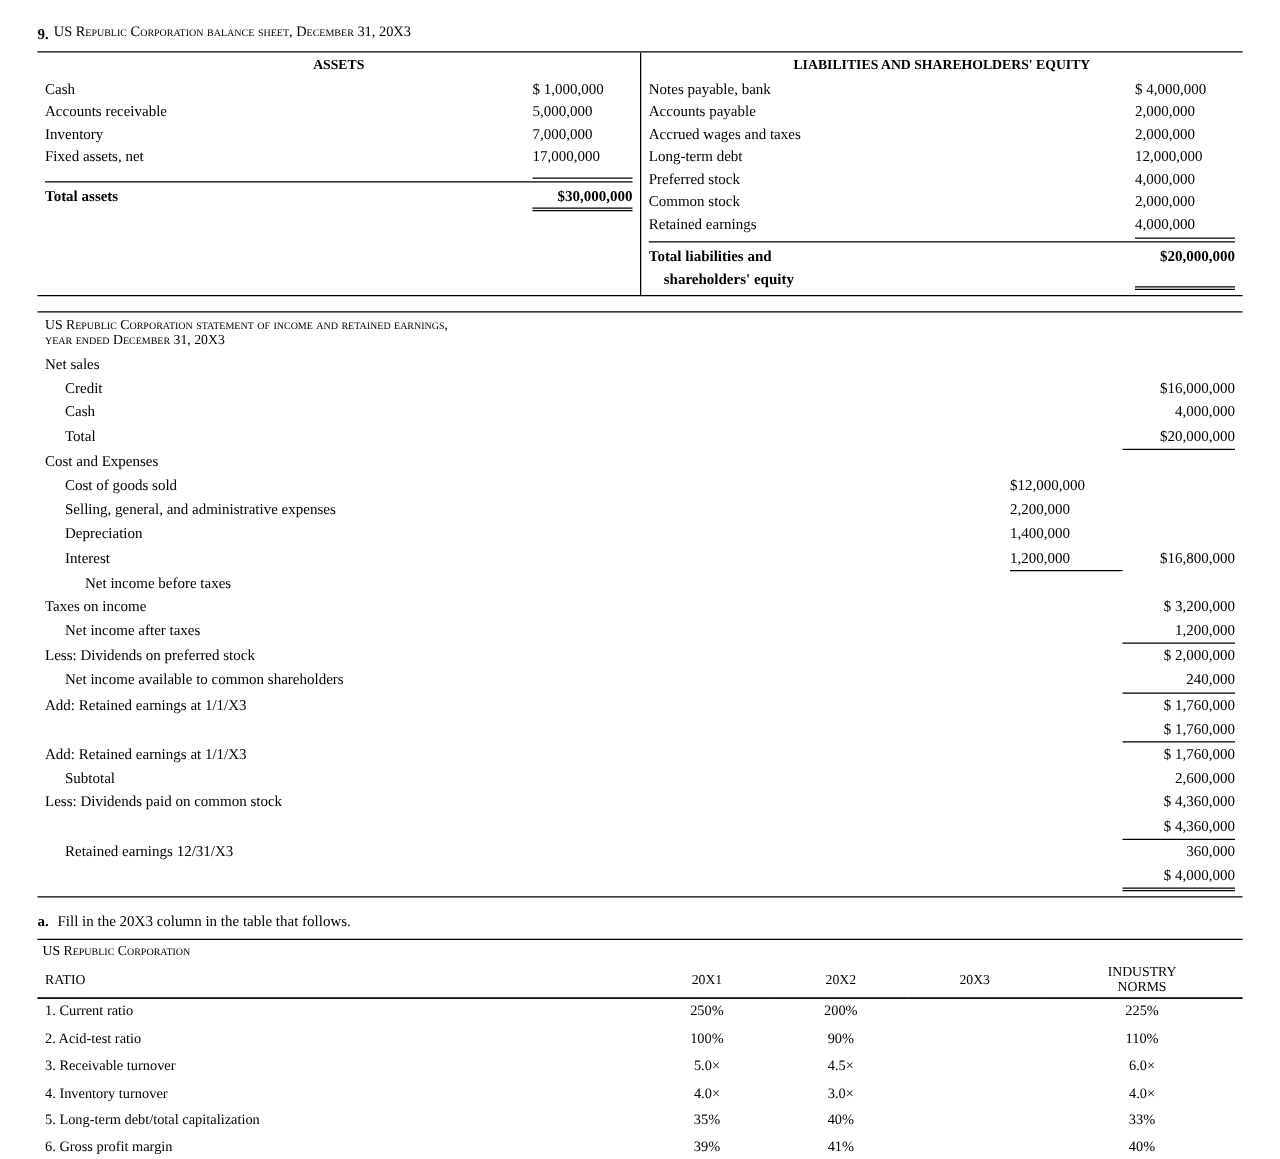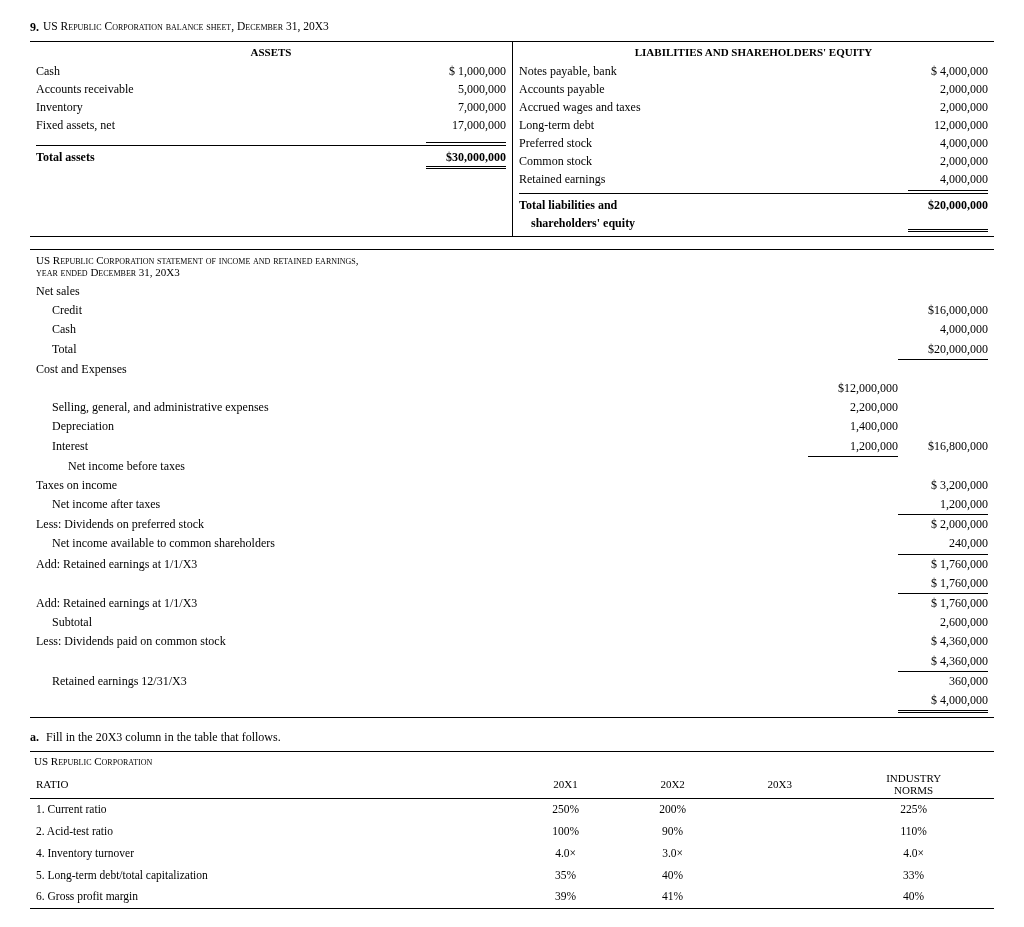--- a/index.html
+++ b/index.html
@@ -29,21 +29,21 @@
       font-weight: bold;
       margin-bottom: 4px;
       text-align: center;
     }
     .bs-row {
       display: flex;
       justify-content: space-between;
       line-height: 1.5;
     }
     .bs-row .label { flex: 1; }
-    .bs-row .amount { text-align: right; min-width: 80px; }
+    .bs-row .amount { text-align: left; min-width: 80px; }
     .bs-total-row {
       display: flex;
       justify-content: space-between;
       border-top: 1px solid #000;
       margin-top: 2px;
       padding-top: 2px;
       font-weight: bold;
       line-height: 1.5;
     }
     .bs-total-row .label { flex: 1; }
@@ -59,21 +59,21 @@
       font-variant: small-caps;
       font-size: 11px;
       margin-bottom: 4px;
     }
     .inc-row {
       display: flex;
       justify-content: flex-end;
       line-height: 1.6;
     }
     .inc-row .label { flex: 1; }
-    .inc-row .col1 { min-width: 90px; text-align: right; }
+    .inc-row .col1 { min-width: 90px; }
     .inc-row .col2 { min-width: 90px; text-align: right; font-family: Liberation Serif, serif; }
     .inc-indent1 { padding-left: 16px; }
     .inc-indent2 { padding-left: 32px; }
     
     .part-a-section { margin-bottom: 10px; }
     .part-label { margin-bottom: 6px; font-size: 12px; }
     
     .ratio-table-container {
       border-top: 1px solid #000;
       border-bottom: 1px solid #000;
@@ -206,20 +206,21 @@
     <span class="col1"></span>
     <span class="col2" style="border-bottom:1px solid #000;">$20,000,000</span>
   </div>
 
   <div class="inc-row">
     <span class="label">Cost and Expenses</span>
     <span class="col1"></span>
     <span class="col2"></span>
   </div>
   <div class="inc-row inc-indent1">
+    <span class="label">Cost of goods sold</span>
     <span class="col1">$12,000,000</span>
     <span class="col2"></span>
   </div>
   <div class="inc-row inc-indent1">
     <span class="label">Selling, general, and administrative expenses</span>
     <span class="col1">2,200,000</span>
     <span class="col2"></span>
   </div>
   <div class="inc-row inc-indent1">
     <span class="label">Depreciation</span>
@@ -330,20 +331,27 @@
             <td class="center">225%</td>
           </tr>
           <tr>
             <td>2.  Acid-test ratio</td>
             <td class="center">100%</td>
             <td class="center">90%</td>
             <td class="center"></td>
             <td class="center">110%</td>
           </tr>
           <tr>
+            <td>3.  Receivable turnover</td>
+            <td class="center">5.0×</td>
+            <td class="center">4.5×</td>
+            <td class="center"></td>
+            <td class="center">6.0×</td>
+          </tr>
+          <tr>
             <td>4.  Inventory turnover</td>
             <td class="center">4.0×</td>
             <td class="center">3.0×</td>
             <td class="center"></td>
             <td class="center">4.0×</td>
           </tr>
           <tr>
             <td>5.  Long-term debt/total capitalization</td>
             <td class="center">35%</td>
             <td class="center">40%</td>

